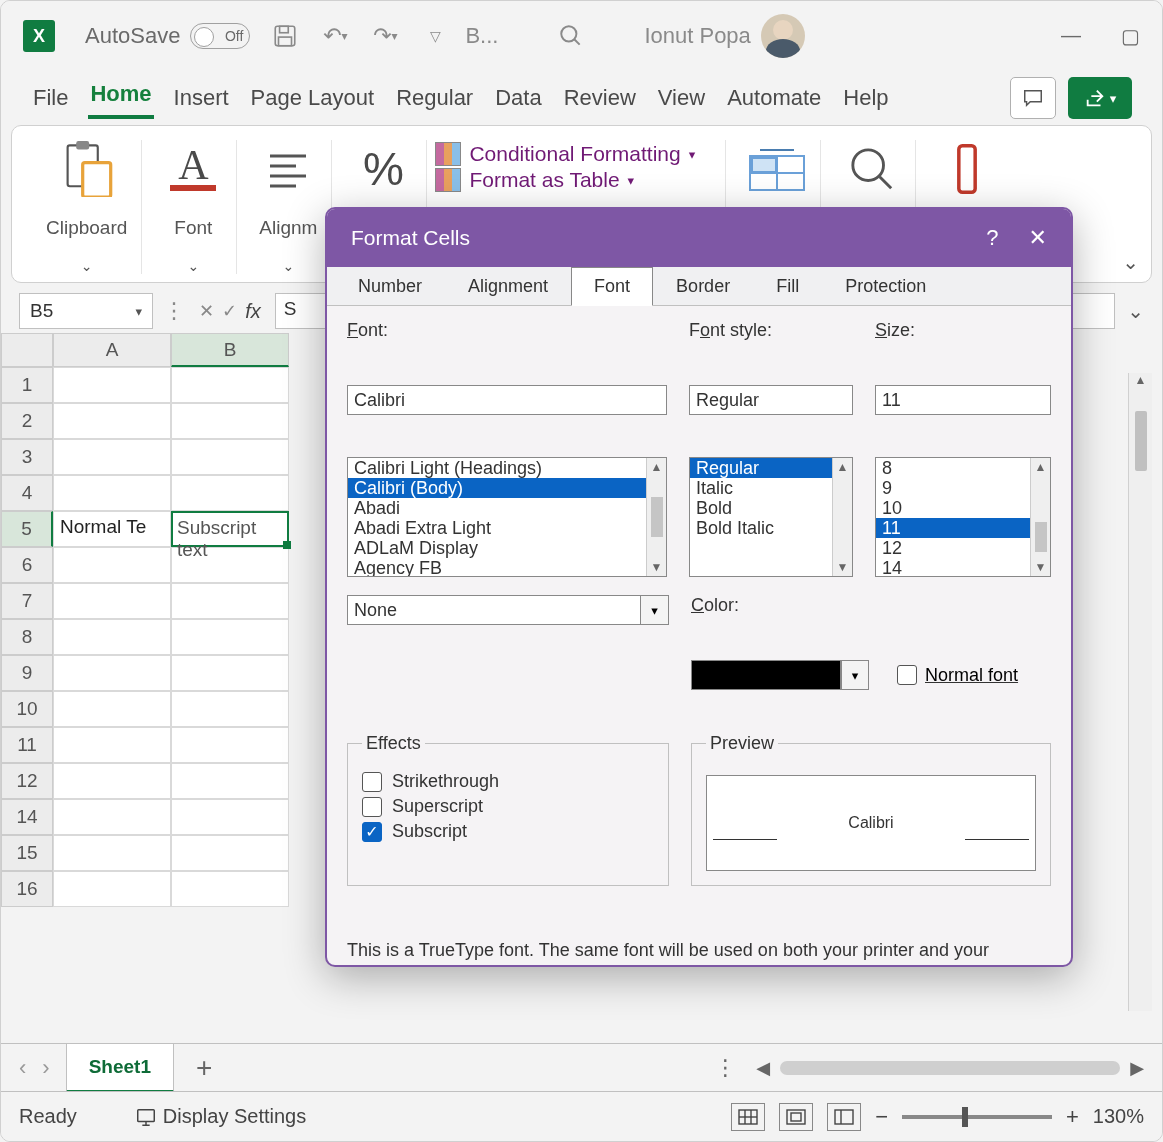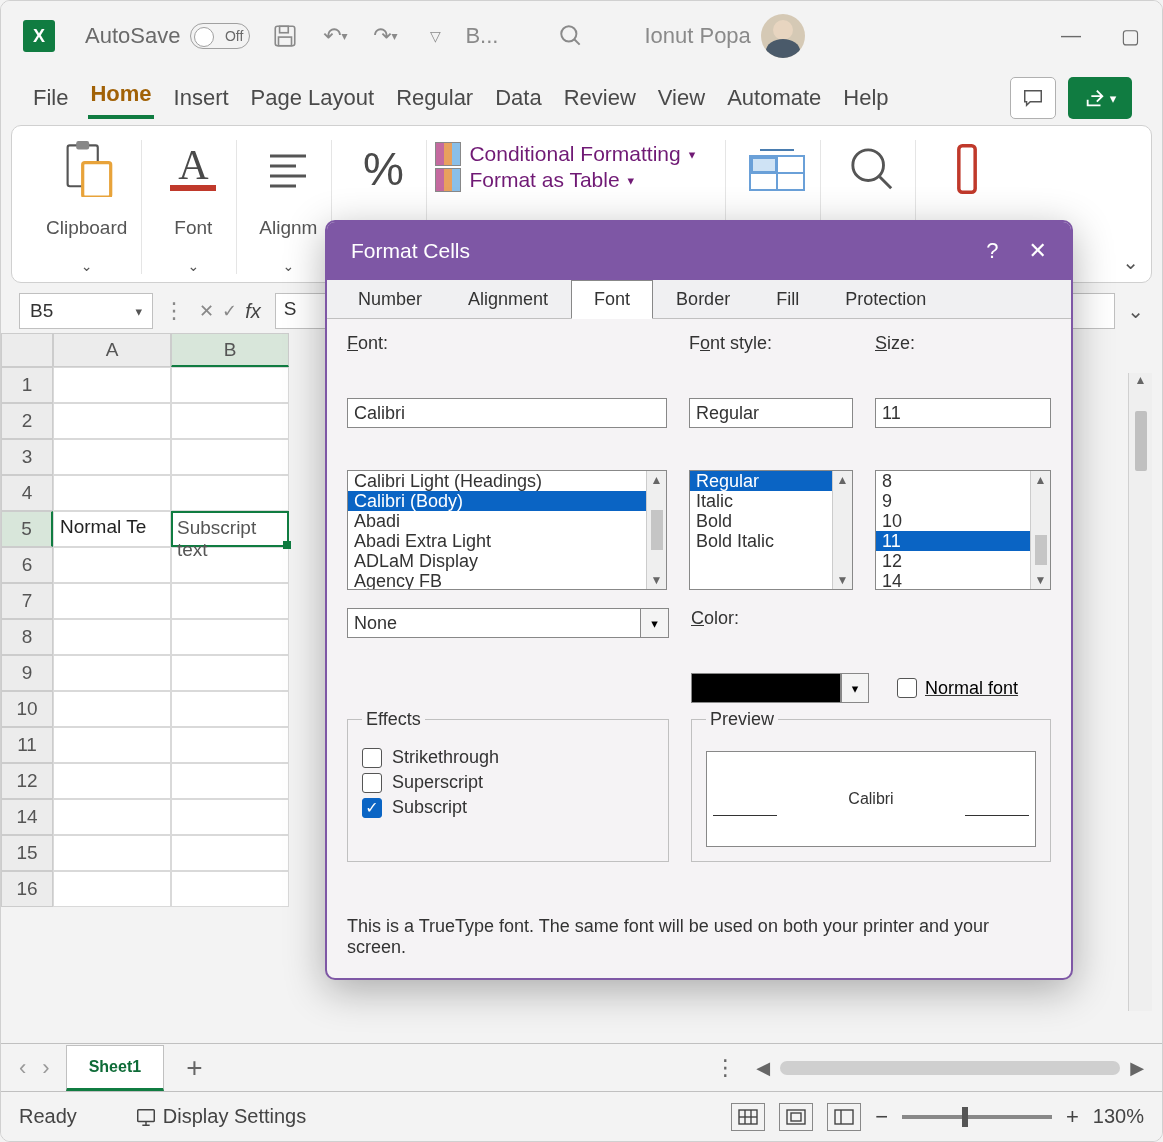--- a/index.html
+++ b/index.html
@@ -17,21 +17,21 @@
   .search-tb{margin-left:60px;color:#8a8a8a;}
   .user-name{margin-left:60px;color:#8a8a8a;font-size:22px;}
   .avatar{width:44px;height:44px;border-radius:50%;background:#d5c9b5;margin-left:10px;position:relative;overflow:hidden;}
   .avatar::before{content:'';position:absolute;top:6px;left:12px;width:20px;height:20px;border-radius:50%;background:#e8d5c0;}
   .avatar::after{content:'';position:absolute;bottom:-5px;left:5px;width:34px;height:24px;border-radius:50% 50% 0 0;background:#4a5a6a;}
   .win-controls{margin-left:auto;display:flex;gap:40px;color:#6a6a6a;font-size:20px;}
   
   
   .ribbon-tabs{display:flex;align-items:flex-end;padding:0 30px;gap:18px;height:48px;}
   .tab{font-size:22px;color:#4a4a4a;padding:4px 2px 8px;cursor:pointer;}
-  .tab.active{font-weight:600;color:#a16207;border-bottom:4px solid #107c41;margin-top:47px;}
+  .tab.active{font-weight:600;color:#15803d;border-bottom:4px solid #107c41;margin-top:47px;}
   .tabs-right{margin-left:auto;display:flex;gap:12px;align-items:center;}
   .comment-btn{width:46px;height:42px;border:1.5px solid #b0b0b0;border-radius:5px;display:flex;align-items:center;justify-content:center;background:#fff;font-size:22px;}
   .share-btn{background:#107c41;color:#fff;border-radius:5px;width:64px;height:42px;display:flex;align-items:center;justify-content:center;font-size:22px;gap:4px;}
   
   
   .ribbon-body{background:#fff;border:1px solid #d0d0d0;border-radius:10px;margin:6px 10px;height:158px;display:flex;padding:14px 20px 8px;gap:8px;position:relative;}
   .rgroup{display:flex;flex-direction:column;align-items:center;justify-content:space-between;padding:0 14px;border-right:1px solid #e5e5e5;font-size:19px;color:#555;}
   .rgroup:last-of-type{border-right:none;}
   .rg-icon{width:58px;height:58px;display:flex;align-items:center;justify-content:center;font-size:38px;color:#4a4a4a;}
   .rg-label{display:flex;align-items:center;gap:4px;}
@@ -60,21 +60,21 @@
   .rh{width:52px;height:36px;background:#ececec;border:1px solid #ccc;text-align:center;font-size:19px;color:#555;line-height:34px;}
   .rh.sel{background:#d8e6da;border-right:2px solid #107c41;}
   .cell{width:118px;height:36px;background:#fff;border:1px solid #d9d9d9;}
   .cell.a5{font-size:19px;padding:4px 6px;color:#222;}
   .cell.b5{border:2px solid #107c41;font-size:19px;padding:4px 4px;color:#555;position:relative;}
   .cell.b5::after{content:'';position:absolute;right:-4px;bottom:-4px;width:8px;height:8px;background:#107c41;}
   .vscroll{width:24px;background:#efefef;border-left:1px solid #d0d0d0;position:absolute;right:10px;top:372px;bottom:130px;display:flex;flex-direction:column;align-items:center;}
   .vscroll .thumb{width:12px;height:60px;background:#c0c0c0;border-radius:2px;margin-top:24px;}
   
   
-  .dialog{position:absolute;top:219px;left:324px;width:748px;height:760px;background:#f5f3f5;border:2px solid #7e57a5;border-radius:10px;box-shadow:0 10px 40px rgba(0,0,0,0.3);overflow:hidden;}
+  .dialog{position:absolute;top:206px;left:324px;width:748px;height:760px;background:#f5f3f5;border:2px solid #7e57a5;border-radius:10px;box-shadow:0 10px 40px rgba(0,0,0,0.3);overflow:hidden;}
   .dlg-title{background:#7e57a5;color:#fff;height:58px;display:flex;align-items:center;padding:0 24px;font-size:21px;}
   .dlg-title-right{margin-left:auto;display:flex;gap:30px;font-size:22px;}
   .dlg-tabs{display:flex;height:44px;border-bottom:1px solid #c0c0c0;padding-left:8px;background:#f0f0f2;}
   .dlg-tab{padding:8px 22px;font-size:18px;color:#333;border:1px solid transparent;border-bottom:none;}
   .dlg-tab.active{background:#fff;border:1px solid #888;border-bottom:1px solid #fff;margin-bottom:-1px;}
   .dlg-body{padding:14px 20px 16px;display:flex;flex-direction:column;gap:10px;}
   .dlg-row{display:flex;gap:22px;}
   .dlg-col{display:flex;flex-direction:column;gap:42px;}
   .lbl{font-size:18px;color:#333;margin-bottom:2px;}
   .lbl u{text-decoration:underline;}
@@ -103,21 +103,21 @@
   .preview-box .txt{font-size:16px;color:#333;}
   .footnote{font-size:18px;color:#333;margin-top:44px;}
   .dlg-buttons{display:flex;justify-content:flex-end;gap:16px;margin-top:auto;padding:16px 22px;}
   .btn{width:118px;height:36px;border:1px solid #888;background:#fff;font-size:18px;border-radius:2px;}
   .btn.primary{border:1.5px solid #3a6ab0;}
   .dlg-flex{display:flex;flex-direction:column;height:calc(100% - 58px);}
   
   
   .sheet-tabs{position:absolute;bottom:50px;left:0;right:0;height:48px;border-top:1px solid #c0c0c0;background:#f3f3f3;display:flex;align-items:center;padding:0 18px;gap:16px;}
   .sheet-nav{font-size:22px;color:#999;}
-  .sheet-tab{background:#fff;border:1px solid #c0c0c0;border-bottom:3px solid #107c41;padding:12px 22px;font-size:16px;color:#0e6b37;font-weight:600;}
+  .sheet-tab{background:#fff;border:1px solid #c0c0c0;border-bottom:3px solid #107c41;padding:12px 22px;font-size:19px;color:#0e6b37;font-weight:600;}
   .add-sheet{font-size:28px;color:#666;margin-left:6px;}
   .hscroll{margin-left:auto;display:flex;align-items:center;gap:10px;}
   .hscroll .arrow{color:#666;font-size:18px;}
   .hscroll-track{width:340px;height:14px;background:#cfcfcf;border-radius:8px;}
   
   .status{position:absolute;bottom:0;left:0;right:0;height:50px;border-top:1px solid #c0c0c0;background:#f3f3f3;display:flex;align-items:center;padding:0 18px;font-size:20px;color:#444;gap:18px;}
   .status-right{margin-left:auto;display:flex;align-items:center;gap:14px;}
   .view-btn{width:34px;height:28px;border:1px solid #888;display:flex;align-items:center;justify-content:center;}
   .zoom-slider{width:150px;height:4px;background:#888;position:relative;}
   .zoom-slider::after{content:'';position:absolute;left:60px;top:-8px;width:6px;height:20px;background:#555;}
@@ -464,21 +464,21 @@
             <div class="dd" style="border-left:1px solid #888;">▾</div>
           </div>
           <label class="norm-chk">
             <span class="chkbox"></span>
             <span style="text-decoration:underline;text-decoration-color:#333;">Normal font</span>
           </label>
         </div>
       </div>
     </div>
 
-    <div class="dlg-row" style="gap:22px;">
+    <div class="dlg-row" style="gap:22px;margin-top:37px;">
       <div class="fieldset" style="width:322px;">
         <div class="legend">Effects</div>
         <div class="effect-item">
               <span class="chkbox"></span>
               <span>Strikethrough</span>
             </div>
         <div class="effect-item">
               <span class="chkbox"></span>
               <span>Superscript</span>
             </div>

